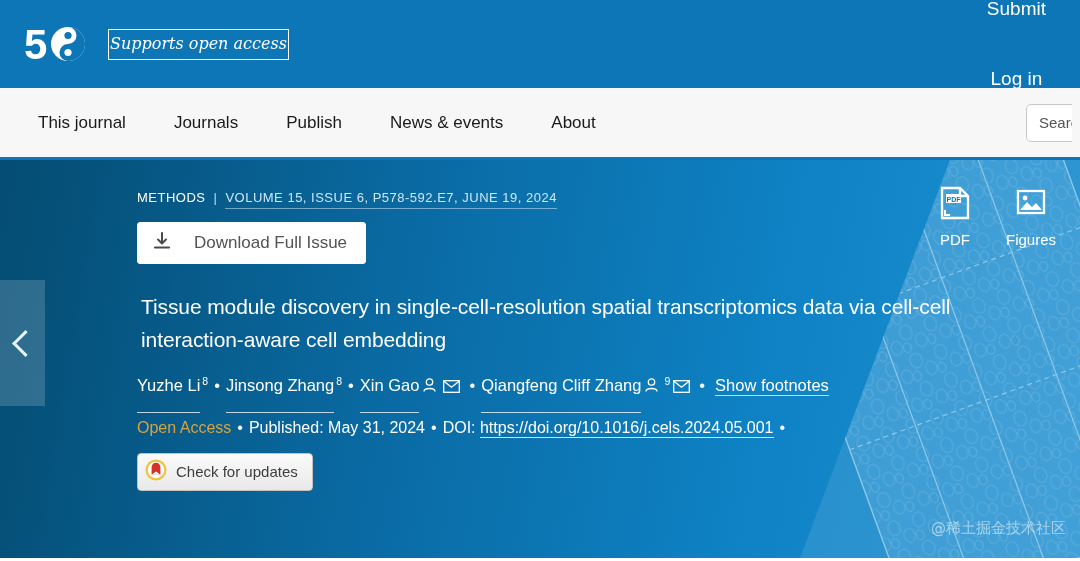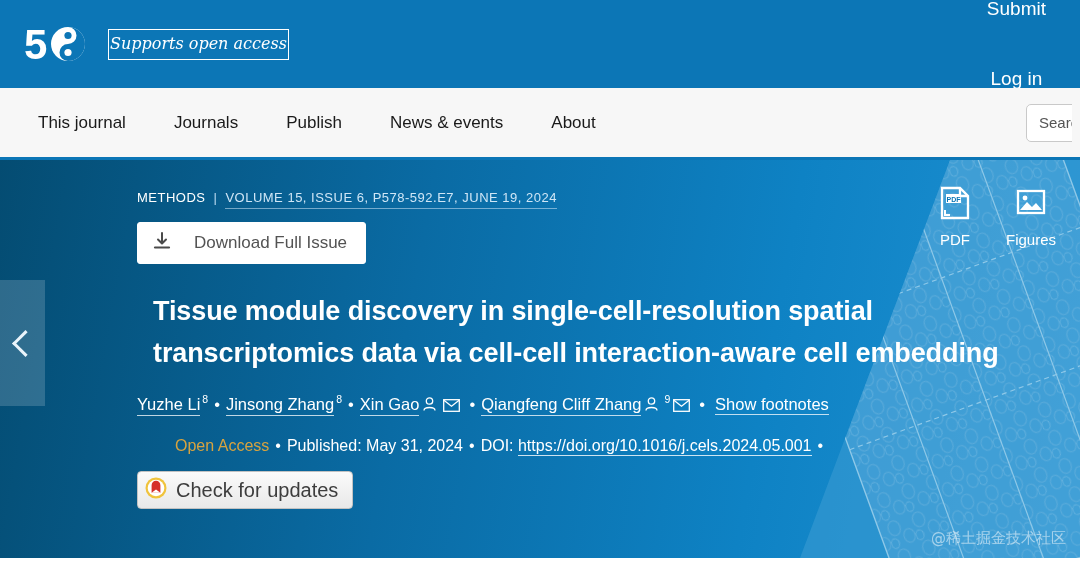--- a/index.html
+++ b/index.html
@@ -222,42 +222,42 @@
     padding: 9px 18px 10px 15px;
     font-size: 17px;
     color: #535353;
     font-family: "Liberation Sans", sans-serif;
     cursor: pointer;
     line-height: 1;
   }
 
   
   .article-title {
-    margin: 27px 0 0 16px;
-    color: #ffffff;
-    font-size: 27px;
-    font-weight: bold;
+    margin: 27px 0 0 4px;
+    color: #ffffff;
+    font-size: 21px;
+    font-weight: normal;
     line-height: 1.55;
     max-width: 880px;
     letter-spacing: -0.1px;
   }
 
   
   .authors {
     margin-top: 17px;
     font-size: 16.5px;
     color: #ffffff;
     line-height: 1.5;
     white-space: nowrap;
   }
   .author-link {
     color: #ffffff;
     text-decoration: none;
     border-bottom: 1px solid rgba(255,255,255,0.75);
-    padding-bottom: 2px;
+    padding-bottom: 18px;
   }
   .sup {
     font-size: 10.5px;
     vertical-align: super;
     color: #ffffff;
     margin-left: 2px;
   }
   .dot-sep {
     color: #ffffff;
     margin: 0 6px;
@@ -274,21 +274,20 @@
     padding-bottom: 1px;
     margin-left: 4px;
   }
 
   
   .pubinfo {
     margin-top: 19px;
     font-size: 16px;
     color: #ffffff;
     white-space: nowrap;
-    margin-left: 38px;
   }
   .open-access {
     color: #d7a33f;
   }
   .doi-link {
     color: #ffffff;
     text-decoration: none;
     border-bottom: 1px solid rgba(255,255,255,0.8);
     padding-bottom: 1px;
   }
@@ -299,30 +298,30 @@
     display: inline-flex;
     align-items: center;
     gap: 9px;
     background: linear-gradient(180deg,#fbfbfb 0%,#e9e9e9 100%);
     border: 1px solid #c2c2c2;
     border-radius: 4px;
     padding: 5px 14px 5px 7px;
     cursor: pointer;
   }
   .crossmark-label {
-    font-size: 20px;
+    font-size: 15px;
     color: #3d3d3d;
     white-space: nowrap;
   }
 
   
   .watermark {
     position: absolute;
     right: 14px;
-    bottom: 10px;
+    bottom: 20px;
     color: rgba(255,255,255,0.52);
     font-size: 15px;
     z-index: 7;
     font-family: "DejaVu Sans", sans-serif;
     white-space: nowrap;
   }
 </style>
 </head>
 <body>
 

